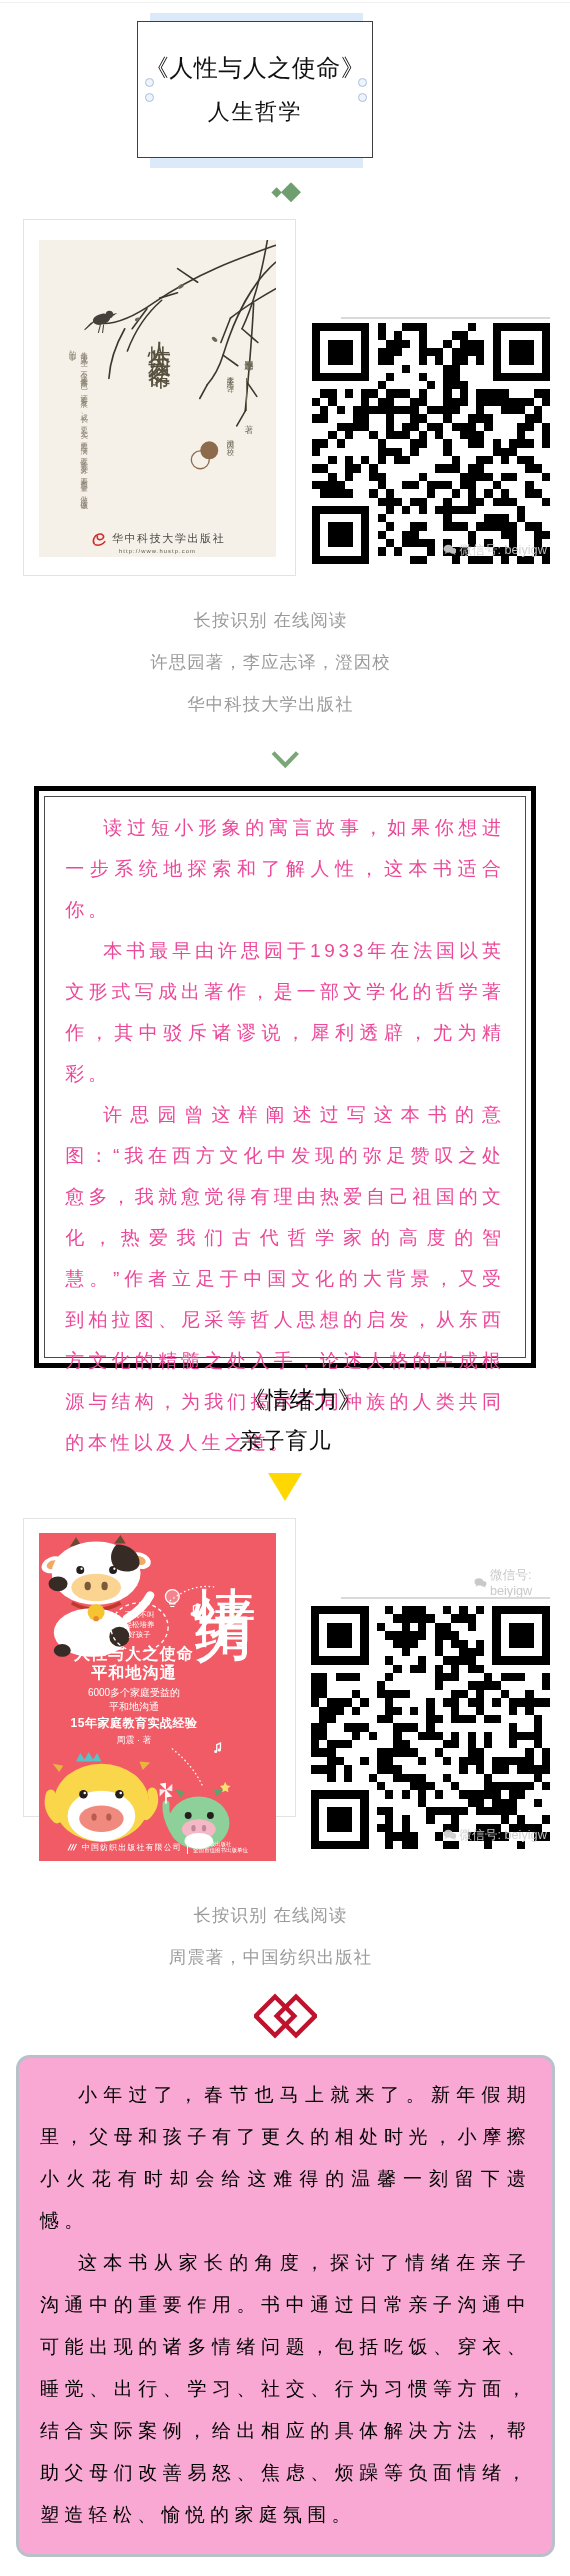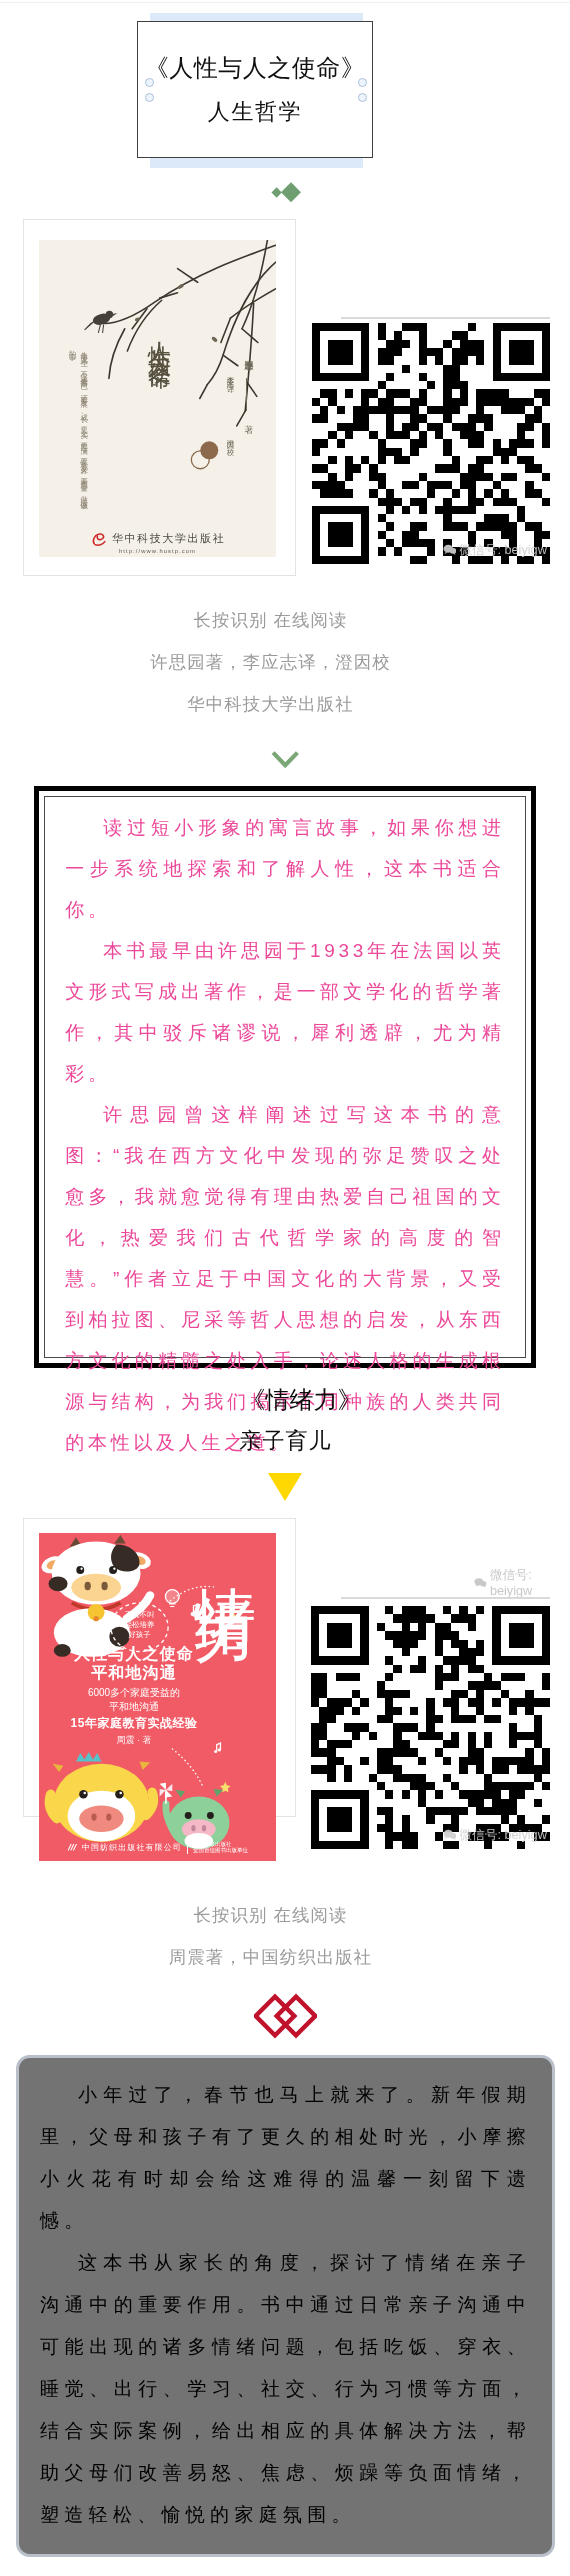--- a/index.html
+++ b/index.html
@@ -93,21 +93,21 @@
   .s2-sub { position:absolute; left:0; top:1426px; width:571px; text-align:center;
             font-size:22px; color:#0d0d0d; letter-spacing:1.1px; }
   .triangle { position:absolute; left:268px; top:1473px; width:0; height:0;
               border-left:17.4px solid transparent; border-right:17.4px solid transparent;
               border-top:28.5px solid #fed800; }
 
   .ornament { position:absolute; left:254px; top:1992px; width:63px; height:48px; }
 
   
   .intro-box { position:absolute; left:16px; top:2055px; width:539px; height:502px;
-               border:3.7px solid #b9c0ca; border-radius:13.7px; background:#737373;
+               border:3.7px solid #b9c0ca; border-radius:13.7px; background:#f9a8d4;
                padding:16px 21px; font-size:19px; line-height:42px; letter-spacing:5.3px;
                text-align:justify; color:#000; }
 </style>
 </head>
 <body>
 
 <div class="page">
   <div class="top-hairline"></div>
 
   <div class="title-ribbon"></div>

